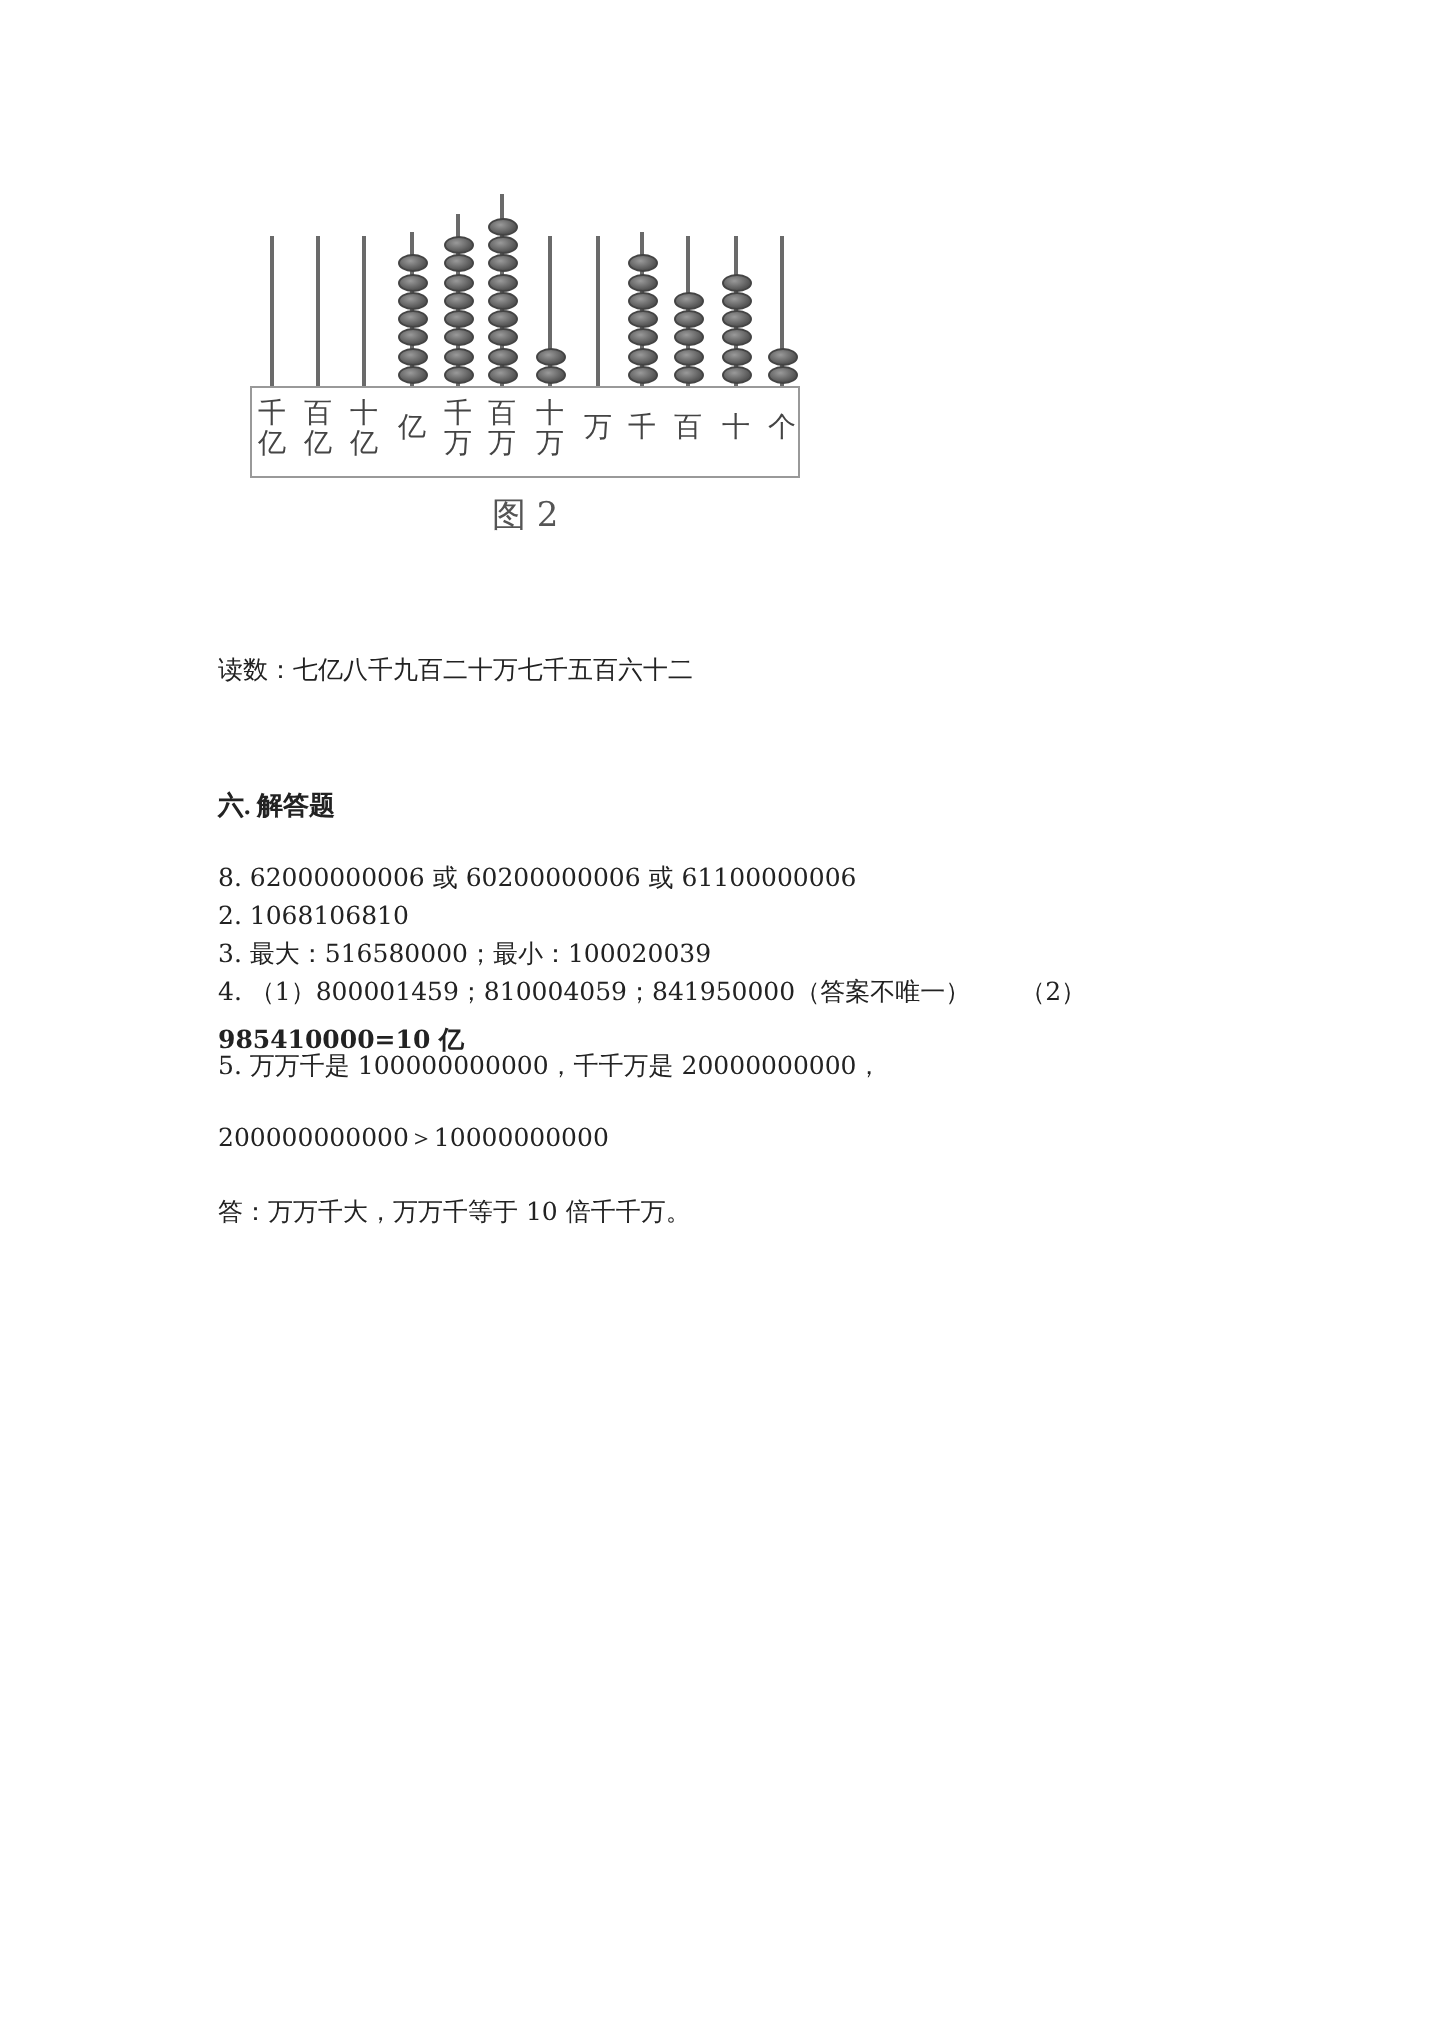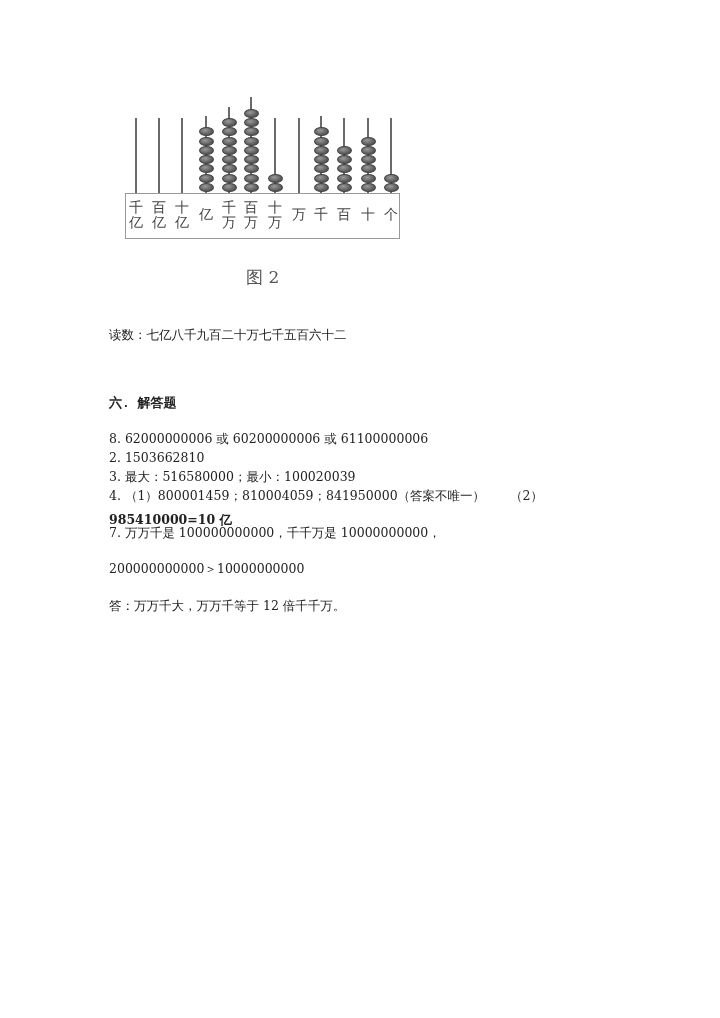--- a/index.html
+++ b/index.html
@@ -7,24 +7,24 @@
          font-family:"DejaVu Serif","Liberation Serif",serif; color:#222; }
   .abacus { position:absolute; left:118px; top:90px; width:290px; height:160px; }
   .rod { position:absolute; width:2px; background:#6a6a6a; bottom:48px; }
   .bead { position:absolute; width:15px; height:9px; border-radius:50%;
           background:radial-gradient(ellipse at 40% 35%, #9a9a9a, #555 70%);
           border:1px solid #444; box-sizing:border-box; }
   .base { position:absolute; left:7px; top:103px; width:275px; height:46px;
           border:1px solid #999; box-sizing:border-box; background:#fff; }
   .lbl { position:absolute; font-size:14px; line-height:15px; color:#444;
          text-align:center; width:18px; }
-  .fig-caption { position:absolute; left:246px; top:266px; font-size:17px; color:#555; }
+  .fig-caption { position:absolute; left:246px; top:246px; font-size:17px; color:#555; }
   .line { position:absolute; left:109px; font-size:12.5px; white-space:nowrap; color:#222; }
   .heading { position:absolute; left:109px; top:394px; font-size:13px; font-weight:bold;
-             font-family:Liberation Mono, monospace; }
+             font-family:Liberation Serif, serif; }
 </style>
 </head>
 <body>
 
 <div class="abacus" id="abacus">
     <div class="base"></div>
     <div class="rod" style="left: 17px; top: 28px; height: 75px;"></div>
     <div class="lbl" style="left: 9px; top: 110px;">千<br>亿</div>
     <div class="rod" style="left: 40px; top: 28px; height: 75px;"></div>
     <div class="lbl" style="left: 32px; top: 110px;">百<br>亿</div>
@@ -95,19 +95,19 @@
     <div class="bead" style="left: 265.5px; top: 83.7px;"></div>
     <div class="lbl" style="left: 264px; top: 117px;">个</div>
   </div>
 <div class="fig-caption">图 2</div>
 
 <div class="line" style="top:327px;">读数：七亿八千九百二十万七千五百六十二</div>
 
 <div class="heading">六. 解答题</div>
 
 <div class="line" style="top:431px;">8. 62000000006 或 60200000006 或 61100000006</div>
-<div class="line" style="top:450px;">2. 1503662810</div>
+<div class="line" style="top:450px;">2. 1068106810</div>
 <div class="line" style="top:469px;">3. 最大：516580000；最小：100020039</div>
 <div class="line" style="top:488px;">4. （1）800001459；810004059；841950000（答案不唯一）　　（2）</div>
 <div class="line" style="top:512px;font-weight:bold;">985410000=10 亿</div>
-<div class="line" style="top:525px;">7. 万万千是 100000000000，千千万是 10000000000，</div>
+<div class="line" style="top:525px;">5. 万万千是 100000000000，千千万是 20000000000，</div>
 <div class="line" style="top:561px;">200000000000＞10000000000</div>
-<div class="line" style="top:598px;">答：万万千大，万万千等于 12 倍千千万。</div>
+<div class="line" style="top:598px;">答：万万千大，万万千等于 10 倍千千万。</div>
 
 </body></html>

